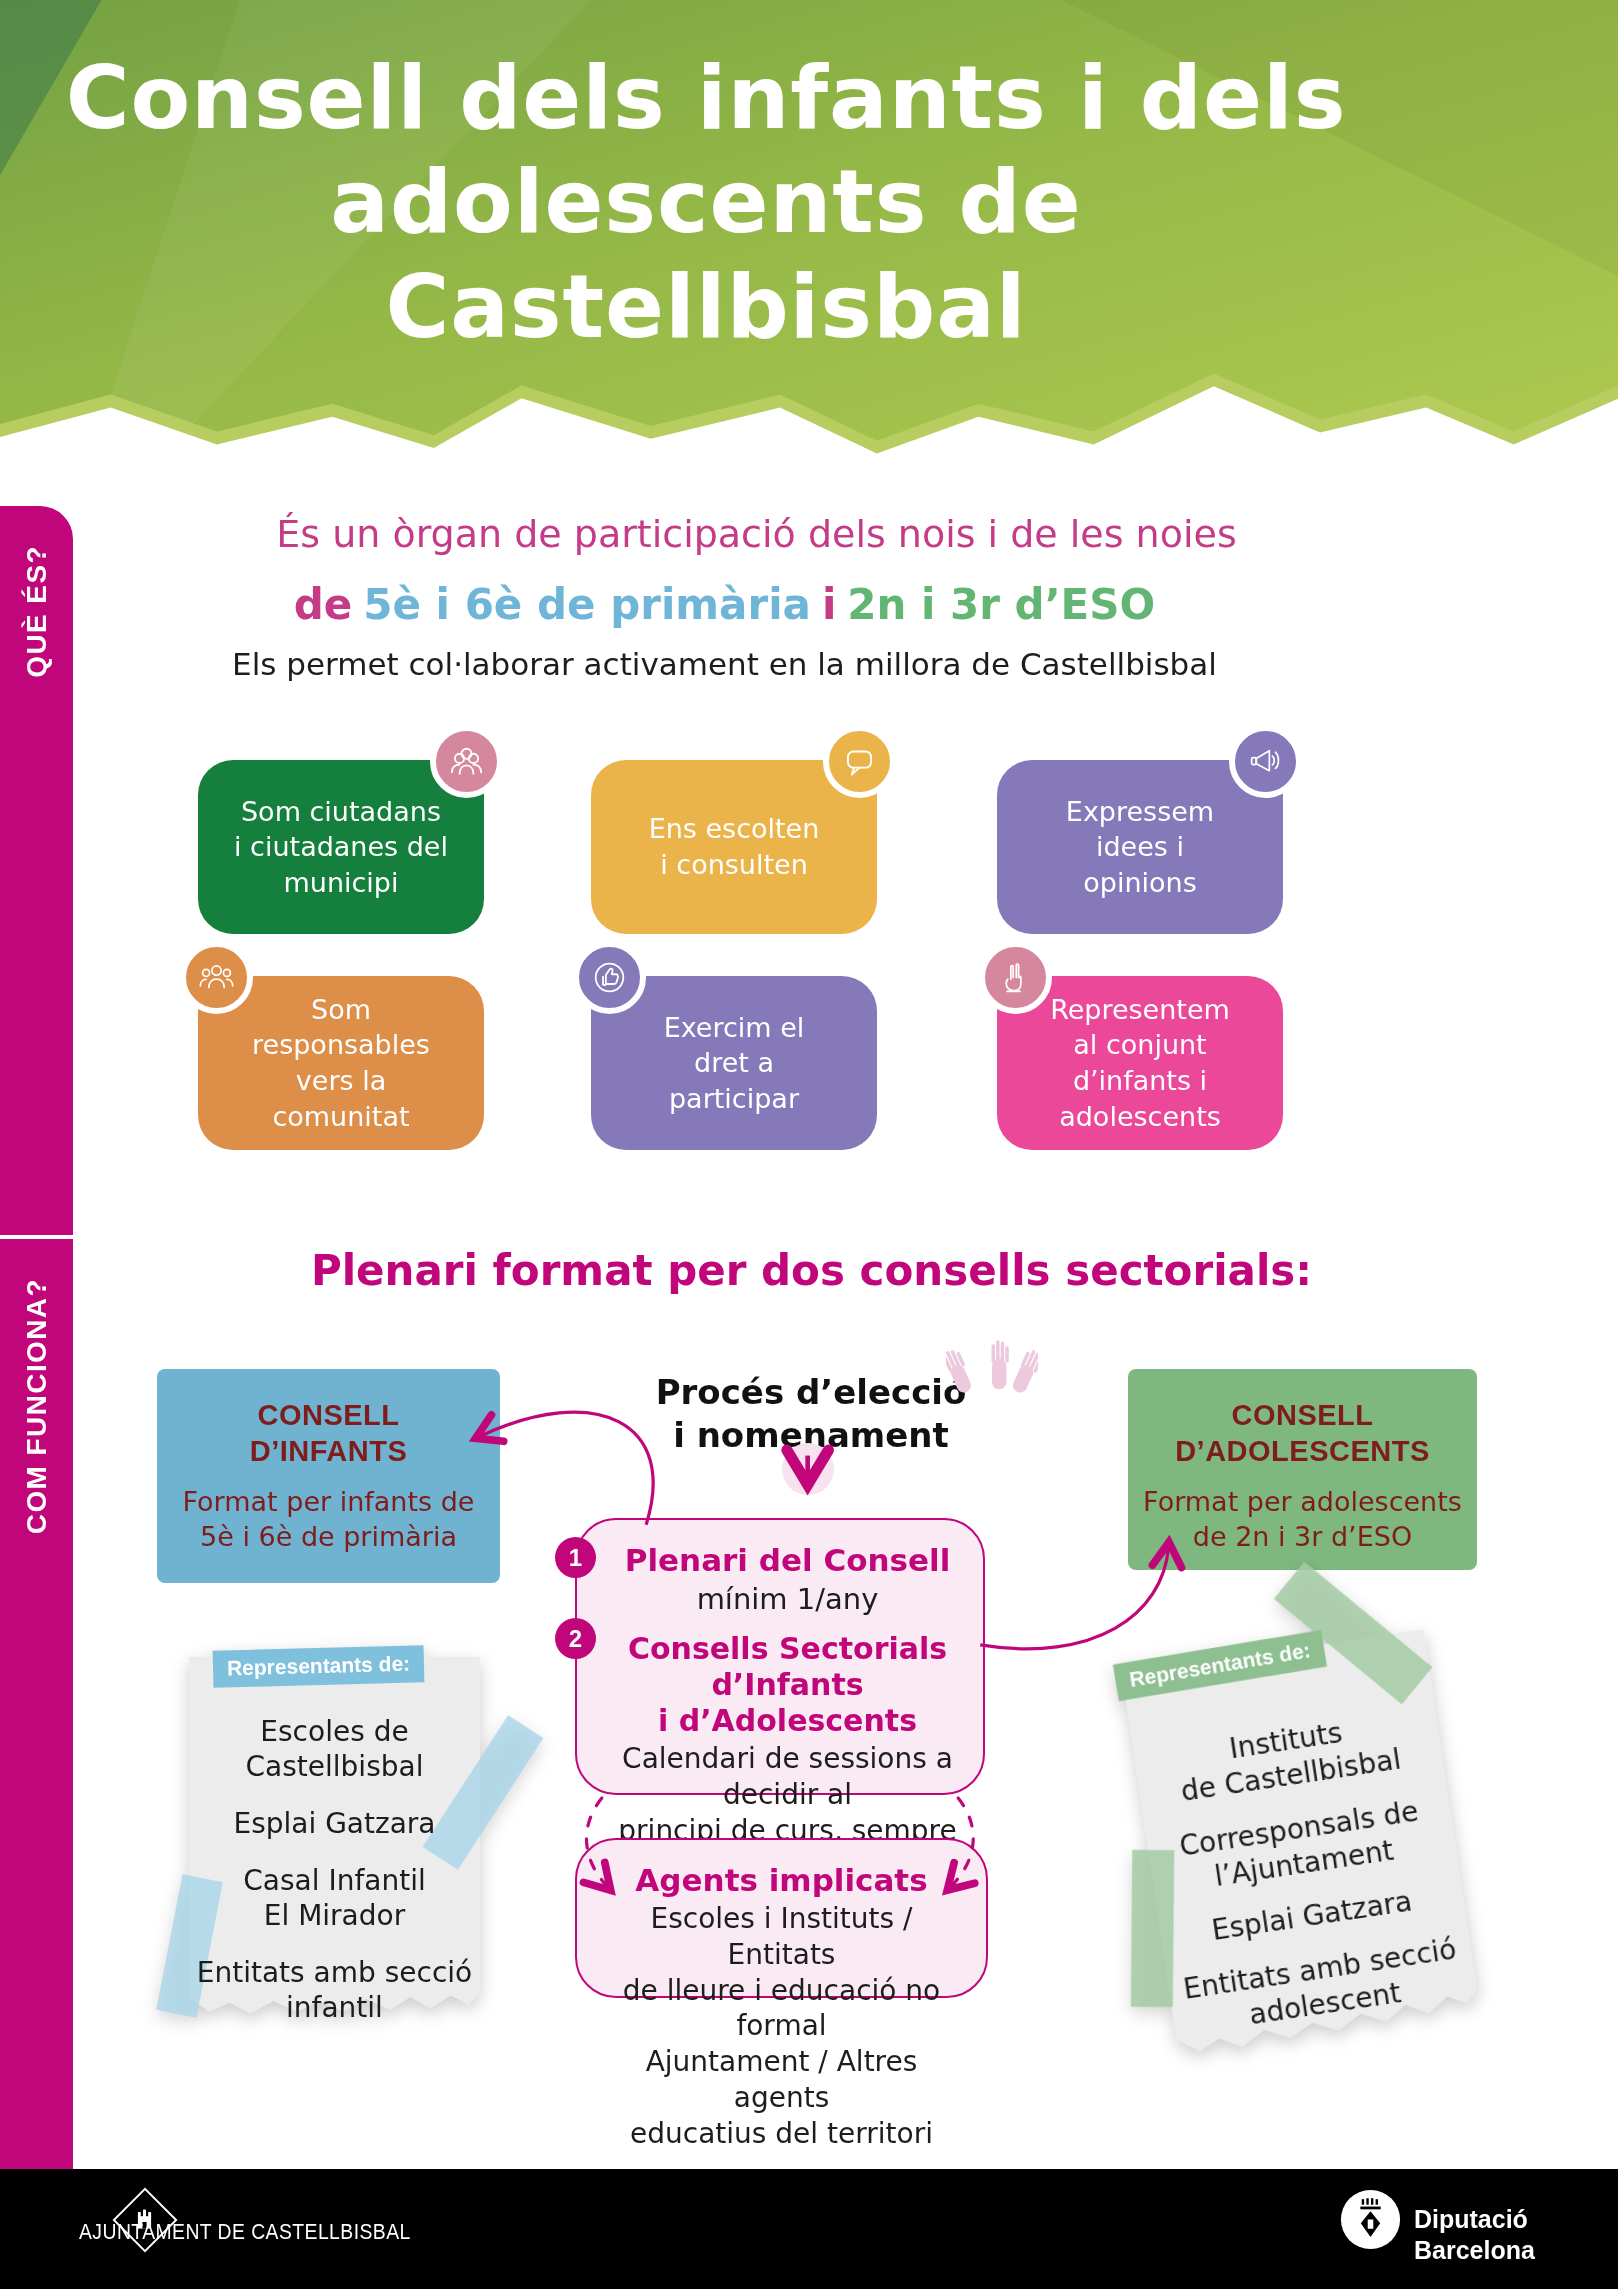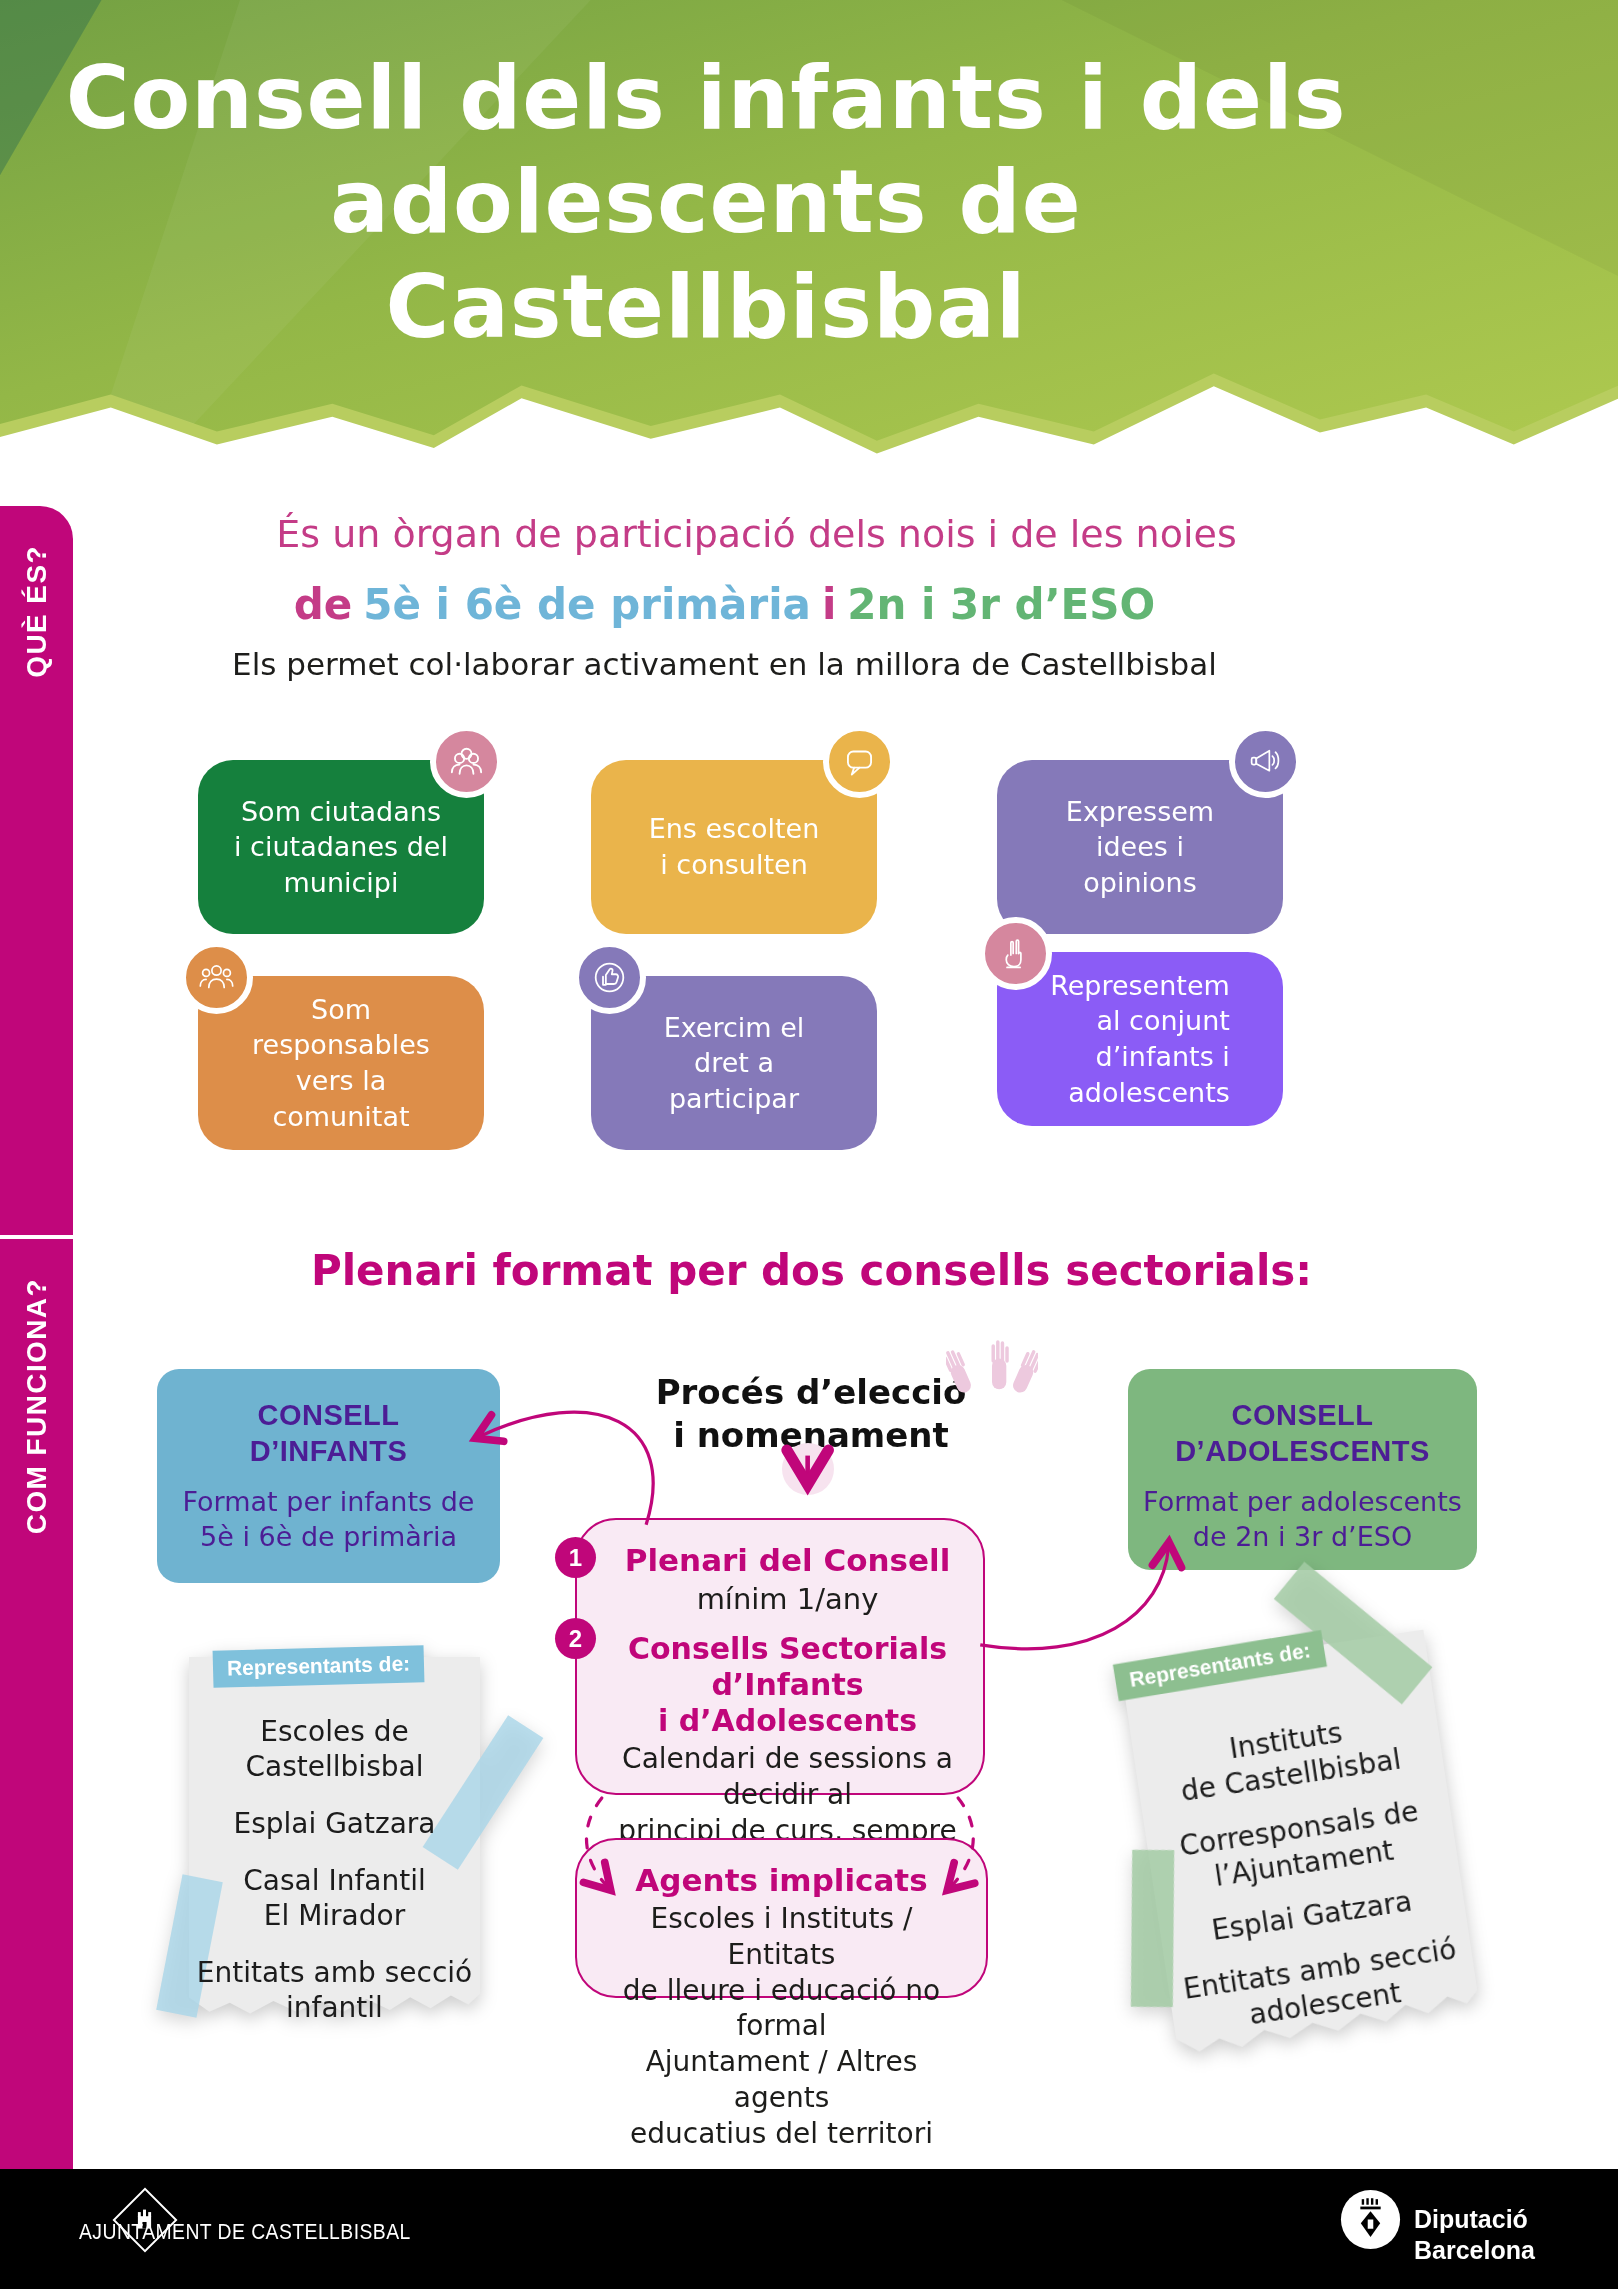--- a/index.html
+++ b/index.html
@@ -30,21 +30,21 @@
   
   .card{width:286px;height:174px;border-radius:35px;color:#fff;display:flex;align-items:center;
         justify-content:center;text-align:center;font-size:27px;line-height:1.32;font-weight:500;}
   .icon-circle{position:absolute;width:61px;height:61px;border-radius:50%;border:6.5px solid #fff;
                display:flex;align-items:center;justify-content:center;}
   .icon-tr{top:-35px;right:-18.5px;}
   .icon-tl{top:-35px;left:-18.5px;}
 
   
   .how-heading{left:138px;top:1246px;width:1347px;text-align:center;font-size:42px;font-weight:600;}
-  .council-box{border-radius:22px;color:#4c1d95;text-align:center;padding-top:28px;box-sizing:border-box;}
+  .council-box{border-radius:8px;color:#7f1d1d;text-align:center;padding-top:28px;box-sizing:border-box;}
   .council-title{font-weight:700;font-size:29px;line-height:1.25;letter-spacing:0.5px;
                  font-family:"Liberation Sans",sans-serif;}
   .council-sub{font-size:27px;line-height:1.3;margin-top:14.8px;font-weight:500;}
   .process-title{left:652px;top:1371px;width:318px;text-align:center;font-size:34px;font-weight:700;color:#111;line-height:1.25;}
   .down-circle{left:782px;top:1443px;width:52px;height:52px;border-radius:50%;background:#f7e3ef;}
 
   .plenari-box,.agents-box{background:#f9eaf4;border:2.8px solid #c0067a;border-radius:41px;
         box-sizing:border-box;text-align:center;}
   .plenari-box{left:575px;top:1518px;width:410px;height:277px;padding:22px 22px 0 37px;}
   .agents-box{left:575px;top:1838px;width:413px;height:160px;padding:22px 16.6px 0 16.6px;}
@@ -169,21 +169,21 @@
 dret a
 participar</span>
     <span class="icon-circle icon-tl" style="background-color: rgb(133, 121, 185);">
       <svg viewBox="0 0 48 48" width="39" height="39" stroke="#fff" stroke-width="2.2" fill="none" stroke-linecap="round" stroke-linejoin="round">
         <circle cx="24" cy="24" r="17"></circle>
         <path d="M16 23v10h3.5"></path>
         <path d="M19.5 32h10c1.5 0 2.8-1 3.2-2.4l1.8-6c.5-1.8-.8-3.6-2.7-3.6h-5l1-4.5c.4-2-2.2-3.2-3.5-1.6L19.5 21z"></path>
       </svg>
     </span>
   </div>
-  <div class="abs card hand ml" style="left: 997px; top: 952px; background-color: #8b5cf6; text-align: right;">
+  <div class="abs card hand ml" style="left: 997px; top: 976px; background-color: #ec4899;">
     <span class="ml">Representem
 al conjunt
 d’infants i
 adolescents</span>
     <span class="icon-circle icon-tl" style="background-color: rgb(213, 135, 158);">
       <svg viewBox="0 0 48 48" width="37" height="37" stroke="#fff" stroke-width="2.2" fill="none" stroke-linecap="round" stroke-linejoin="round">
         <path d="M18 26V10c0-2 3-2 3 0v14"></path>
         <path d="M25 24V8c0-2 3-2 3 0v16"></path>
         <path d="M14 26c-1.5 1.5-2 3.5-2 6 0 5 4 9 10 9s9-4 9-9v-8c0-2-3-2-3 0"></path>
         <path d="M13 42h17"></path>

